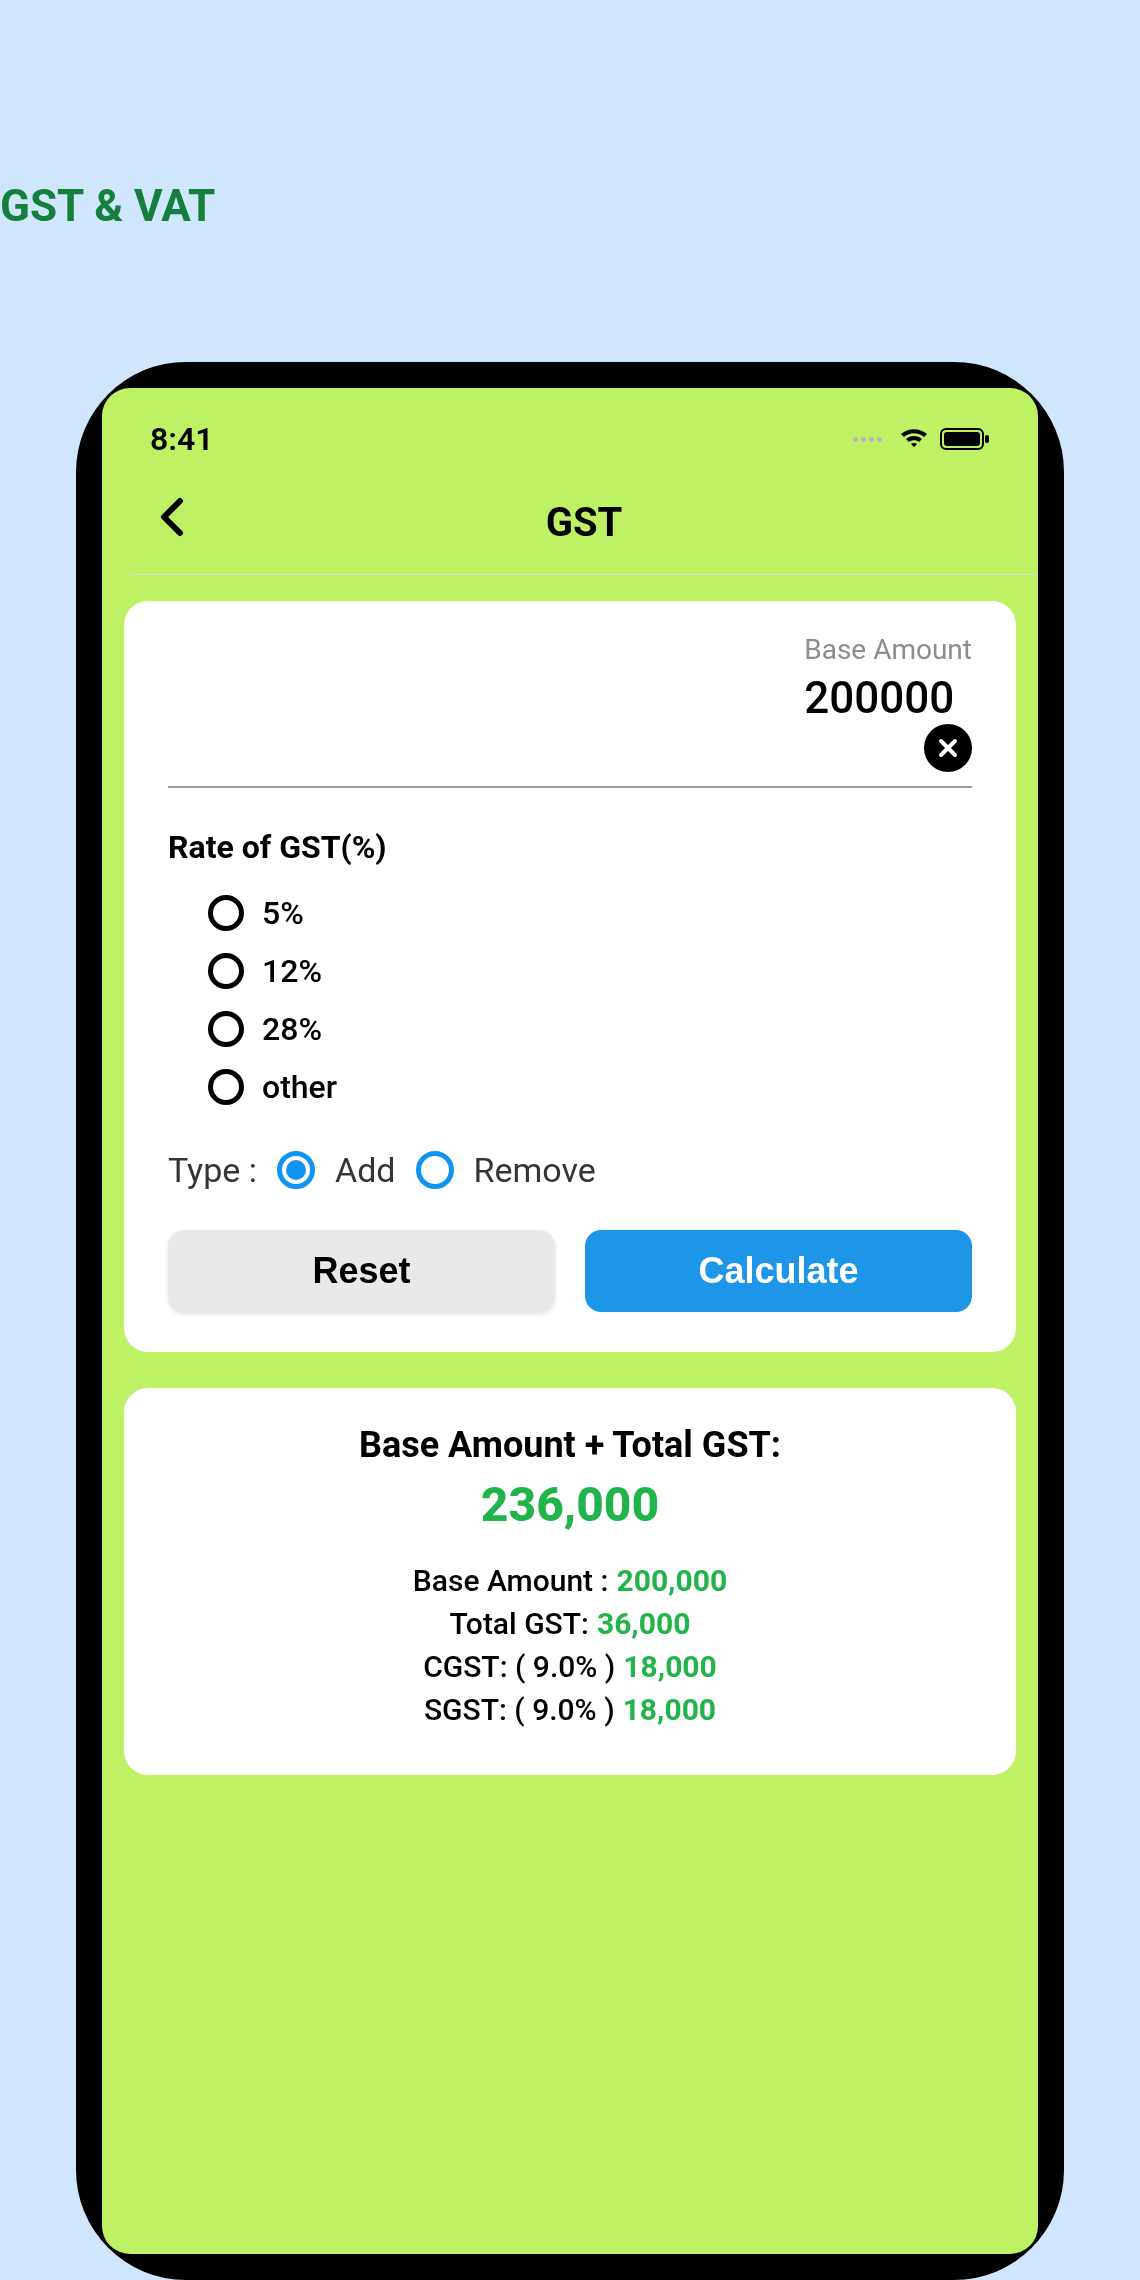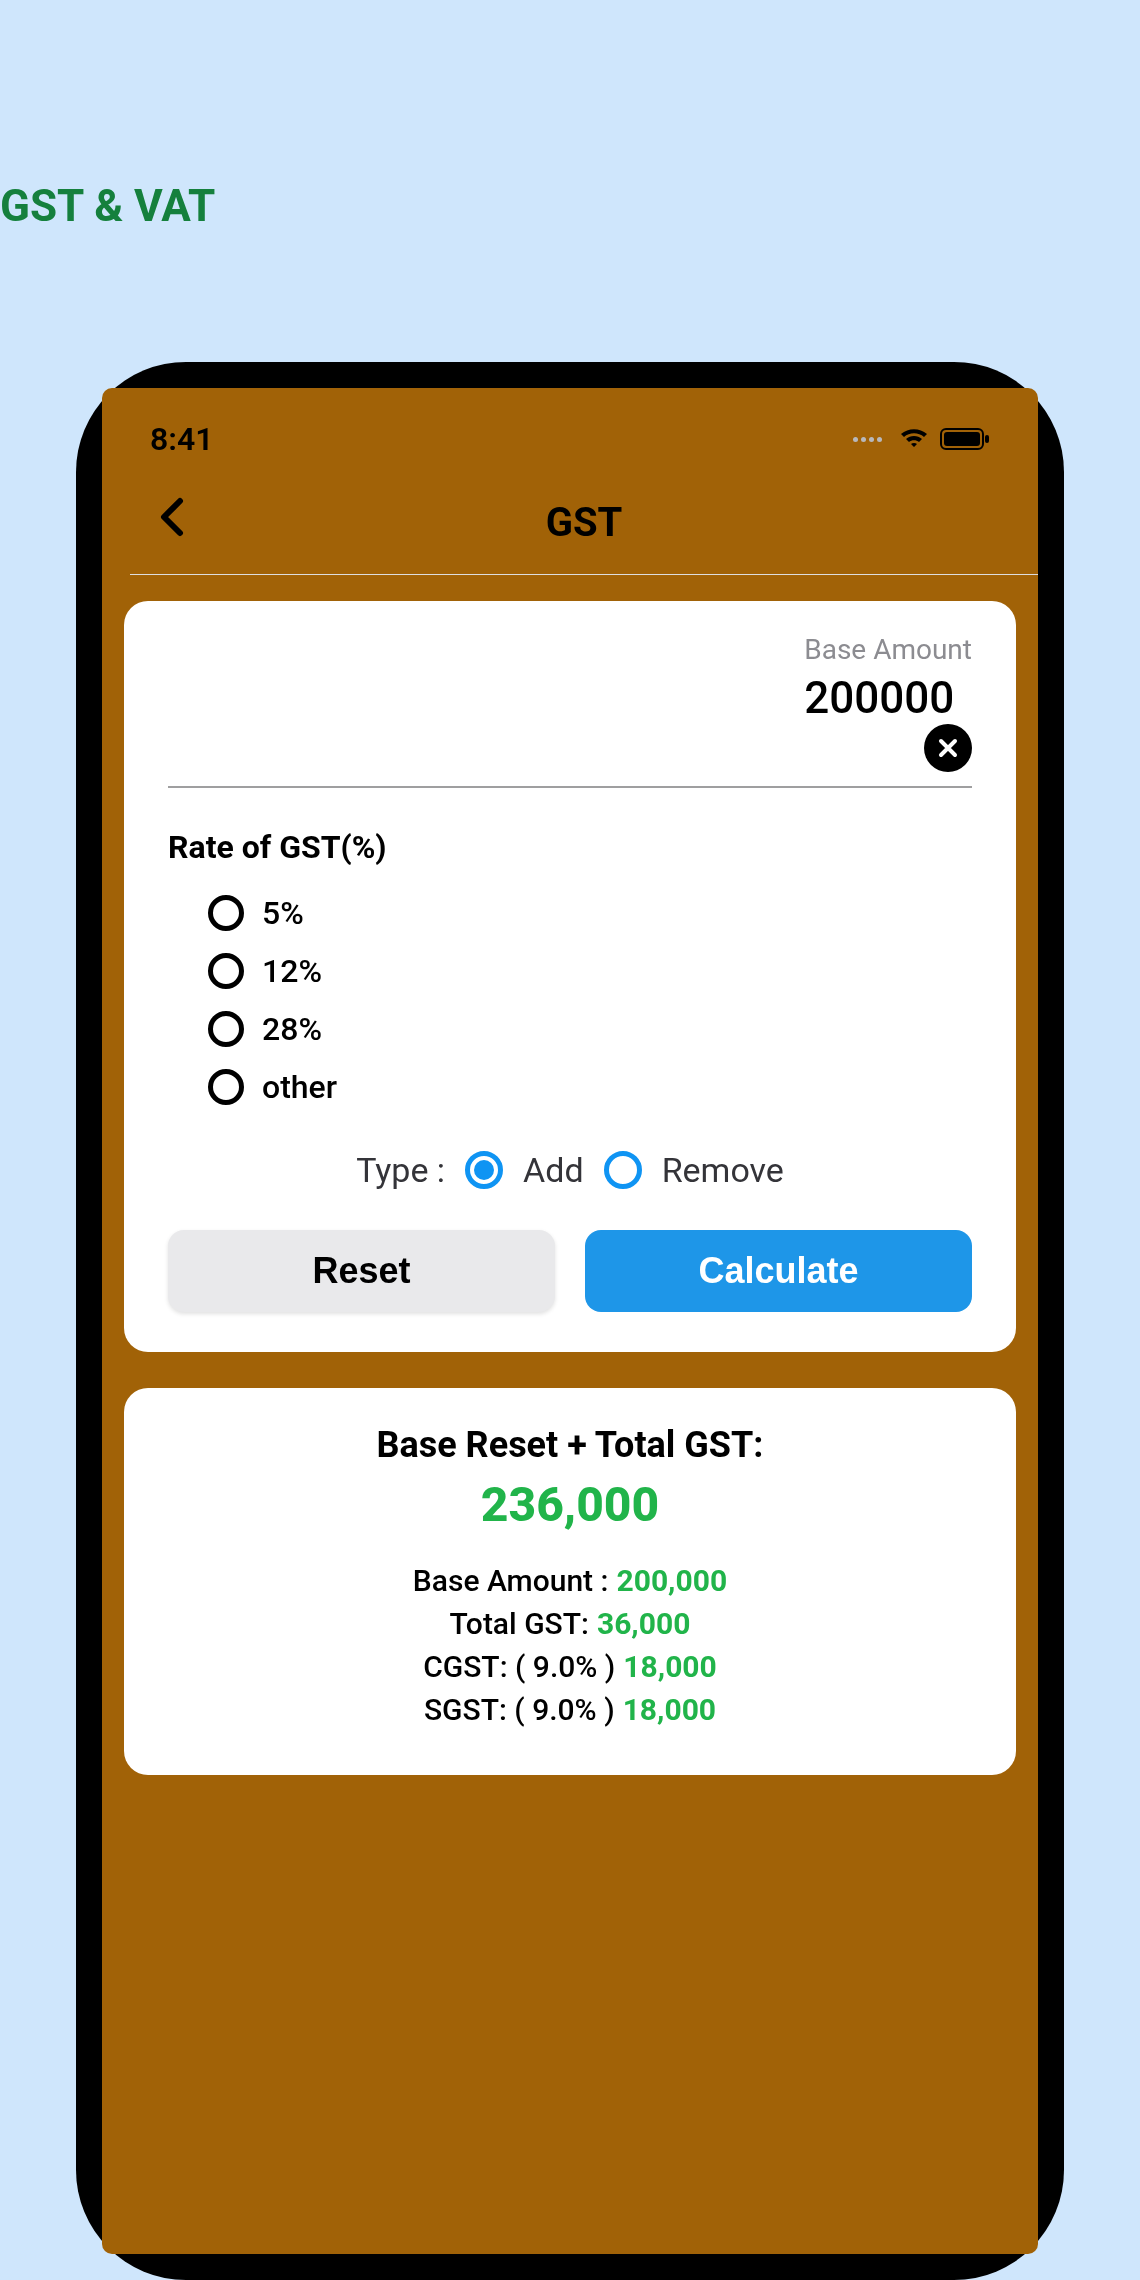--- a/index.html
+++ b/index.html
@@ -27,22 +27,22 @@
   left: 76px;
   width: 988px;
   height: 1918px;
   background: #000;
   border-radius: 110px;
   padding: 26px;
 }
 .phone-screen {
   width: 100%;
   height: 100%;
-  background: #a16207;
-  border-radius: 10px;
+  background: #bef264;
+  border-radius: 28px;
   overflow: hidden;
   position: relative;
 }
 .status-bar {
   display: flex;
   justify-content: space-between;
   align-items: center;
   padding: 30px 48px 14px 48px;
   height: 86px;
 }
@@ -167,21 +167,21 @@
   display: block;
 }
 .radio-label {
   font-size: 32px;
   font-weight: 500;
   color: #000;
 }
 .type-row {
   display: flex;
   align-items: center;
-  justify-content: center;
+  justify-content: flex-start;
   gap: 20px;
   margin-top: 44px;
   margin-bottom: 40px;
   font-size: 34px;
   color: #343439;
 }
 .type-radio {
   width: 38px;
   height: 38px;
   border-radius: 50%;
@@ -337,21 +337,21 @@
           <span>Remove</span>
         </div>
 
         <div class="button-row">
           <button class="btn btn-reset">Reset</button>
           <button class="btn btn-calc">Calculate</button>
         </div>
       </div>
 
       <div class="result-card">
-        <div class="result-title">Base Reset + Total GST:</div>
+        <div class="result-title">Base Amount + Total GST:</div>
         <div class="result-main">236,000</div>
         <div class="result-row">
           <span class="result-label">Base Amount :</span>
           <span class="result-value">200,000</span>
         </div>
         <div class="result-row">
           <span class="result-label">Total GST:</span>
           <span class="result-value">36,000</span>
         </div>
         <div class="result-row">

